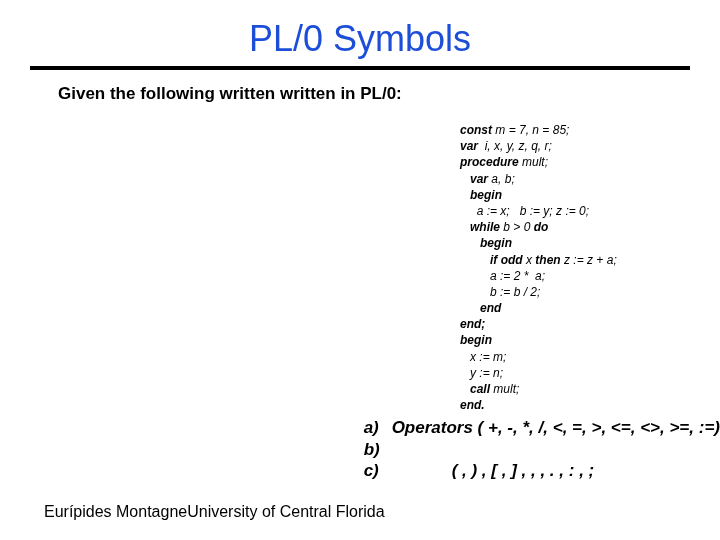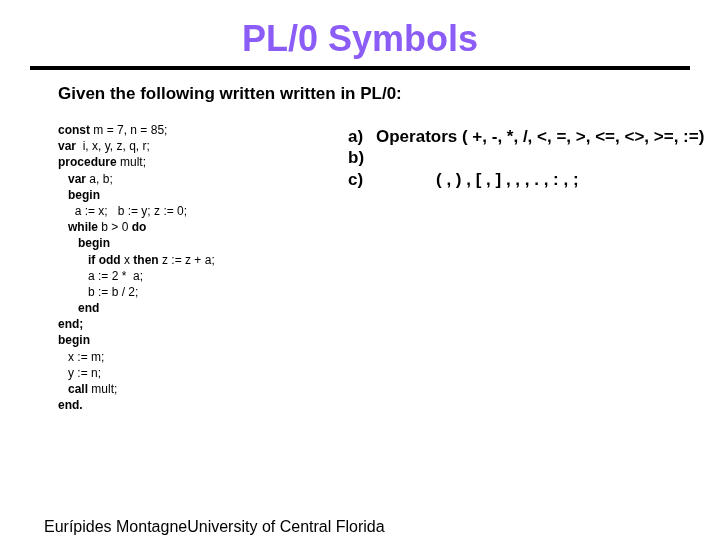--- a/index.html
+++ b/index.html
@@ -13,41 +13,42 @@
     position: relative;
   }
   .slide {
     width: 720px;
     height: 540px;
     position: relative;
     box-sizing: border-box;
   }
   .title {
     text-align: center;
-    font-weight: bold;
-    color: #8b5cf6;
+    font-weight: normal;
+    color: #1d4ed8;
     font-size: 36px;
     margin-top: 18px;
     margin-bottom: 6px;
   }
   .title-rule {
     border: none;
     border-top: 4px solid #000;
     margin: 0 30px 14px 30px;
   }
   .intro {
     font-weight: bold;
     font-size: 17px;
     margin: 0 0 18px 58px;
   }
   .columns {
     display: flex;
-    flex-direction: row;
-    align-items: flex-start;
+    flex-direction: column;
+    align-items: flex-end;
     padding: 0 0 0 58px;
+    font-style: italic;
   }
   .code {
     font-family: Arial, Helvetica, sans-serif;
     font-size: 12px;
     line-height: 1.35;
     white-space: pre;
     flex: 0 0 auto;
     width: 260px;
   }
   .code b { font-weight: bold; }
@@ -72,21 +73,21 @@
   }
   .notes-label {
     width: 28px;
     flex: 0 0 28px;
   }
   .notes-indent {
     padding-left: 60px;
   }
   .footer {
     position: absolute;
-    bottom: 22px;
+    bottom: 37px;
     left: 0;
     width: 720px;
     box-sizing: border-box;
     padding: 0 44px;
     font-size: 16px;
     display: flex;
   }
   .footer-left { flex: 0 0 auto; }
   .footer-center { flex: 1; text-align: left; padding-right: 70px; }
 </style>

